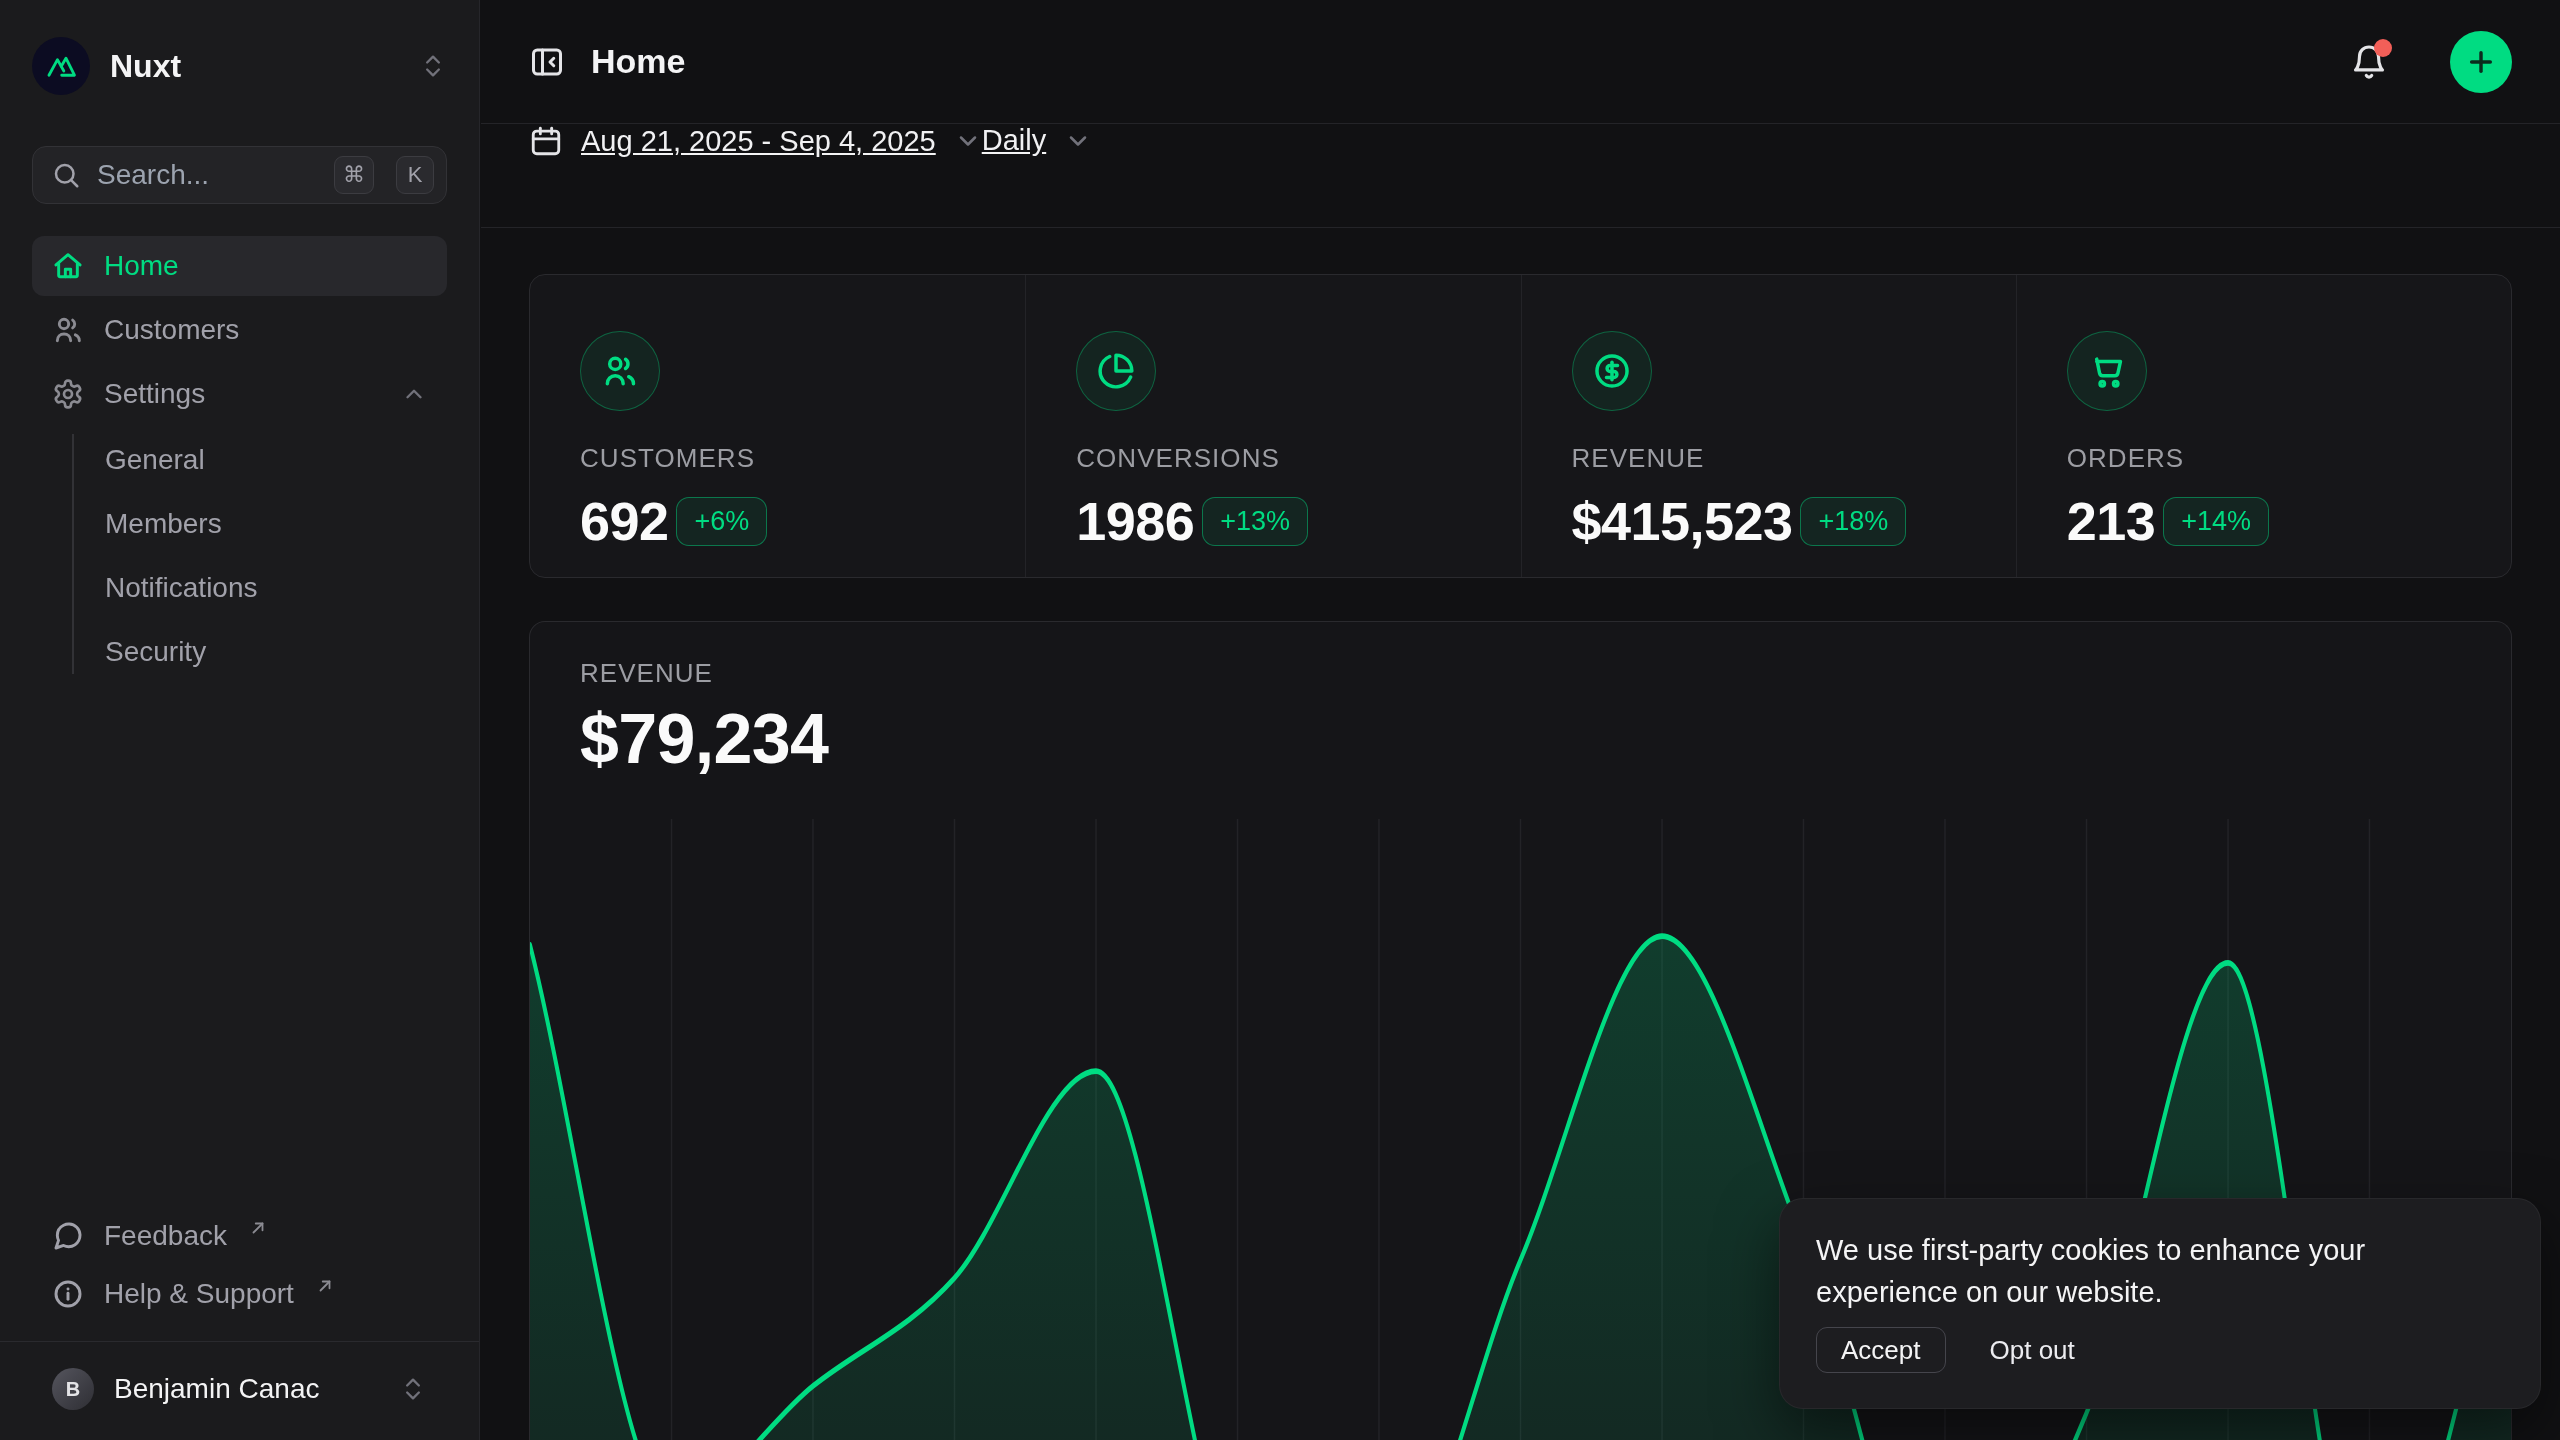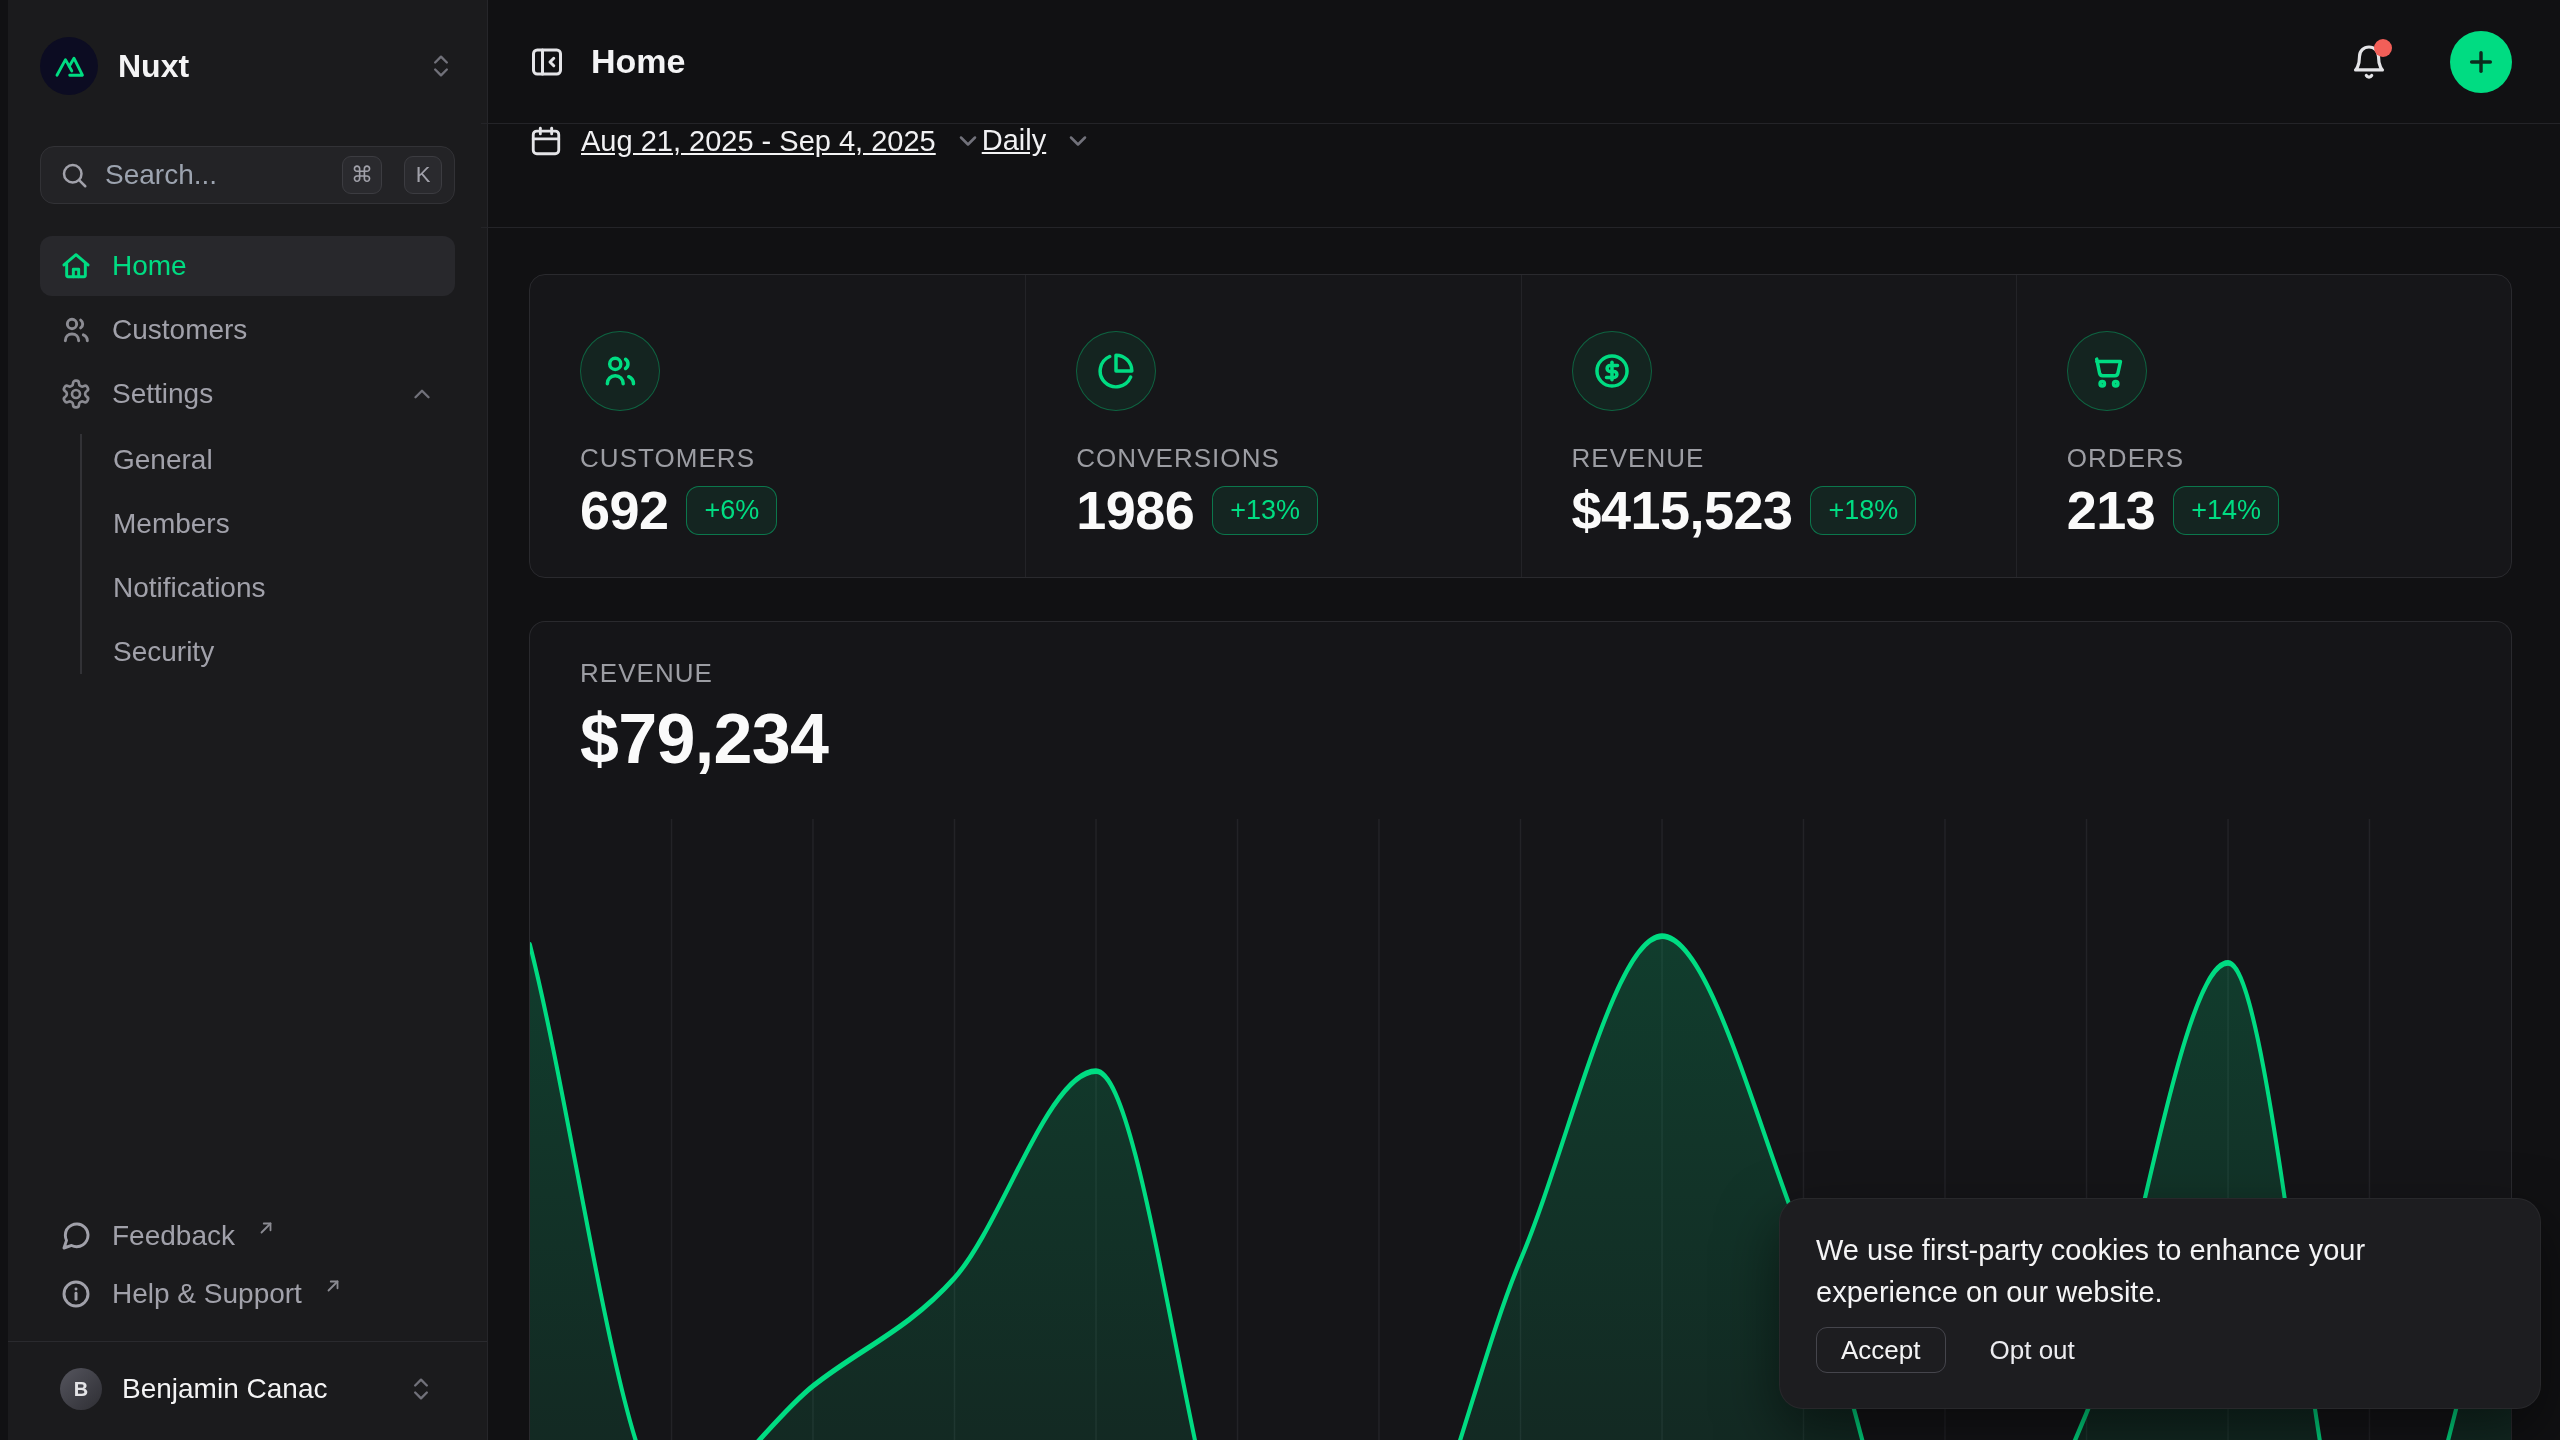--- a/index.html
+++ b/index.html
@@ -7,21 +7,21 @@
   body {
     background:#111113;
     font-family:"Liberation Sans", sans-serif;
     color:#f4f4f5;
     position:relative;
   }
   svg { display:block; }
 
   
   .sidebar {
-    position:absolute; left:8px; top:0; width:480px; height:1440px;
+    position:absolute; left:0; top:0; width:480px; height:1440px;
     background:#1b1b1d; border-right:1px solid #26262a;
     display:flex; flex-direction:column;
   }
   .sb-header {
     margin:36px 32px 0; height:60px;
     display:flex; align-items:center; gap:20px;
   }
   .logo-circle {
     width:58px; height:58px; border-radius:50%;
     background:#0c0c22; display:flex; align-items:center; justify-content:center;
@@ -133,21 +133,21 @@
   .stat + .stat { border-left:1px solid #232327; }
   .stat-ico-circle {
     width:80px; height:80px; border-radius:50%;
     background:rgba(0,220,130,0.07); border:1.5px solid rgba(0,220,130,0.35);
     color:#00dc82; display:flex; align-items:center; justify-content:center;
   }
   .stat-label {
     margin-top:32px; font-size:26px; color:#9c9da3; letter-spacing:0.04em;
     font-weight:500;
   }
-  .stat-value-row { margin-top:5px; display:flex; align-items:center; gap:18px; }
+  .stat-value-row { margin-top:16px; display:flex; align-items:center; gap:8px; }
   .stat-value { font-size:54px; font-weight:700; color:#fafafa; letter-spacing:-0.01em; }
   .delta-badge {
     height:49px; padding:0 17px; border-radius:13px;
     border:1.5px solid rgba(0,220,130,0.45); background:rgba(0,220,130,0.08);
     color:#00dc82; font-size:27px; font-weight:500;
     display:flex; align-items:center;
   }
 
   .revenue-card {
     margin-top:43px; height:1100px;

